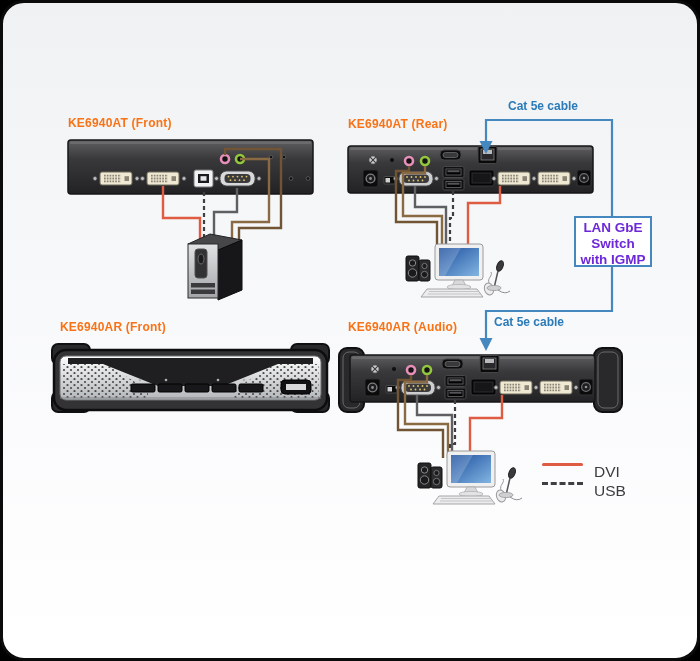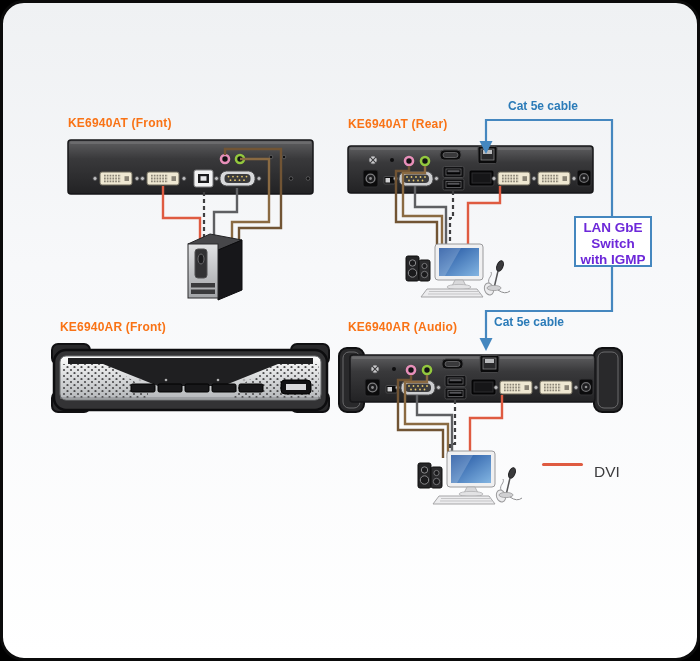--- a/index.html
+++ b/index.html
@@ -295,13 +295,17 @@
 <div class="cat5" style="left: 508px; top: 99px; color: rgb(43, 123, 184);">Cat 5e cable</div>
 <div class="cat5" style="left: 494px; top: 315px; color: rgb(43, 123, 184);">Cat 5e cable</div>
 
 <div class="switchbox">LAN GbE Switch with IGMP</div>
 
 <div class="legend">
   <div class="row">
     <div class="swatch solid" style="background-color: rgb(223, 91, 65);"></div>
     <div class="lbl">DVI</div>
   </div>
+  <div class="row">
+    <div class="swatch dashed" style="border-top-color: rgb(63, 63, 65);"></div>
+    <div class="lbl">USB</div>
+  </div>
 </div>
 
 </body></html>

